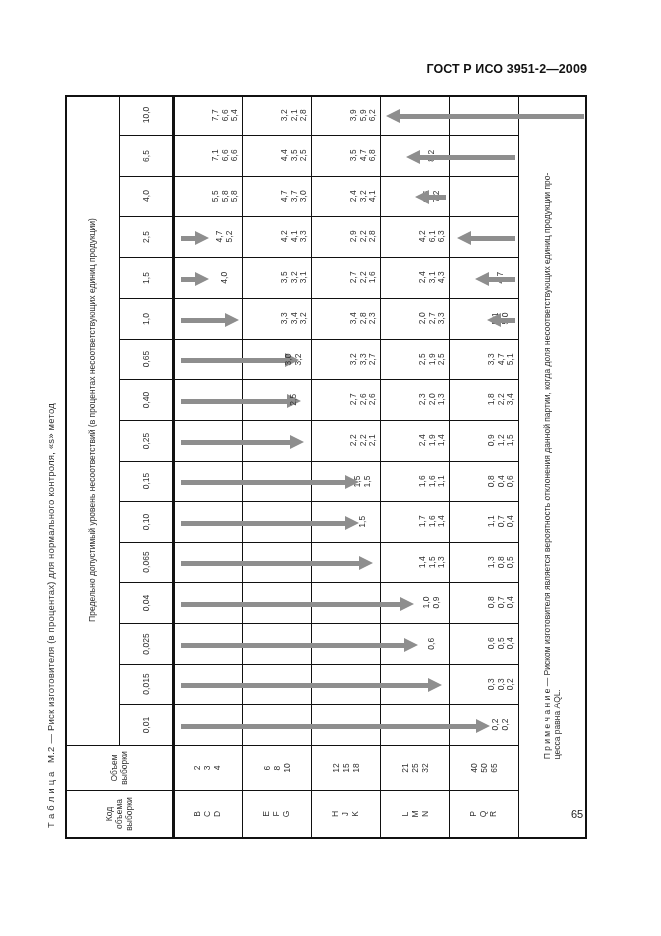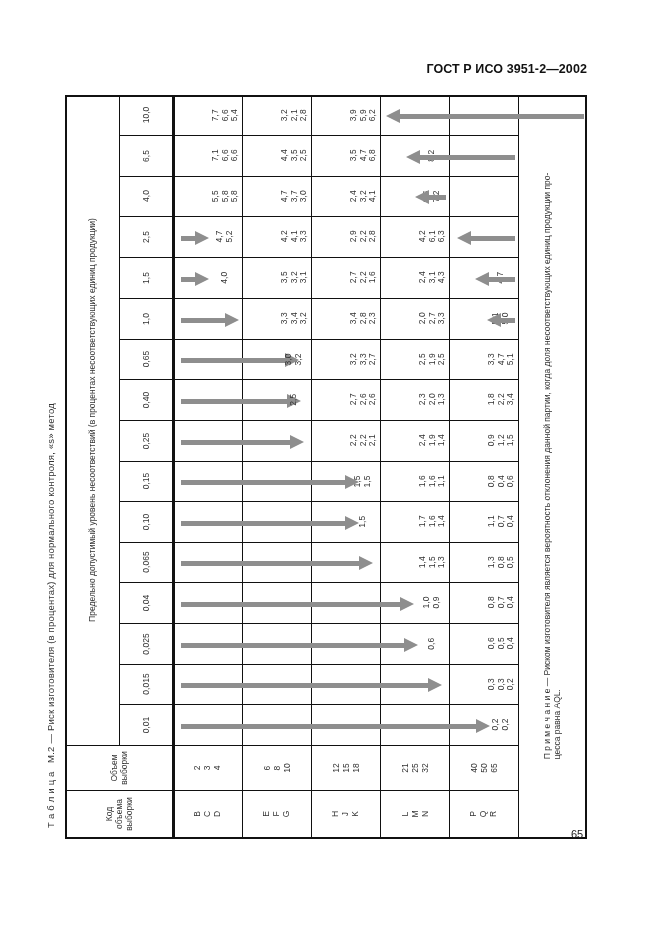--- a/index.html
+++ b/index.html
@@ -1,34 +1,34 @@
 <!DOCTYPE html>
 <html><head>
 <meta charset="utf-8">
 <style>
   html,body{margin:0;padding:0;background:#fff;}
   body{width:661px;height:936px;position:relative;overflow:hidden;font-family:"Liberation Sans",sans-serif;color:#222;}
   .hdr{position:absolute;right:74px;top:62px;font-weight:bold;font-size:12.5px;color:#111;letter-spacing:0.1px;}
-  .pagenum{position:absolute;left:571px;top:828px;font-size:11px;color:#222;}
+  .pagenum{position:absolute;left:571px;top:808px;font-size:11px;color:#222;}
   .line{position:absolute;background:#111;}
   .rot{position:absolute;display:flex;align-items:center;justify-content:center;}
   .rot > .inner{transform:rotate(-90deg);white-space:nowrap;text-align:center;}
   .caption{font-size:9.5px;color:#333;letter-spacing:0.2px;}
   .sm{font-size:8.5px;color:#333;line-height:10px;}
   .vals{font-size:8.5px;color:#333;line-height:9.5px;text-align:left;}
   .arrow{position:absolute;height:8px;}
   .arrow .shaft{position:absolute;top:2px;height:5px;background:#8e8e8e;}
   .arrow .head{position:absolute;top:-3px;width:0;height:0;border-top:7px solid transparent;border-bottom:7px solid transparent;}
   .arrow.r .head{border-left:14px solid #8e8e8e;}
   .arrow.l .head{border-right:14px solid #8e8e8e;}
 </style>
 </head>
 <body>
 
-<div class="hdr">ГОСТ Р ИСО 3951-2—2002</div>
+<div class="hdr">ГОСТ Р ИСО 3951-2—2009</div>
 
 <div id="table">
     <div class="rot" style="left: 38px; top: 380px; width: 24px; height: 470px;">
       <div class="inner caption" style="white-space: pre;">Т а б л и ц а   М.2 — Риск изготовителя (в процентах) для нормального контроля, «s» метод</div>
     </div>
     <div class="line" style="left: 65px; top: 95px; width: 522px; height: 2px;"></div>
     <div class="line" style="left: 65px; top: 837px; width: 522px; height: 2px;"></div>
     <div class="line" style="left: 65px; top: 95px; width: 2px; height: 742px;"></div>
     <div class="line" style="left: 585px; top: 95px; width: 2px; height: 744px;"></div>
     <div class="line" style="left: 119px; top: 95px; width: 1px; height: 650px;"></div>

